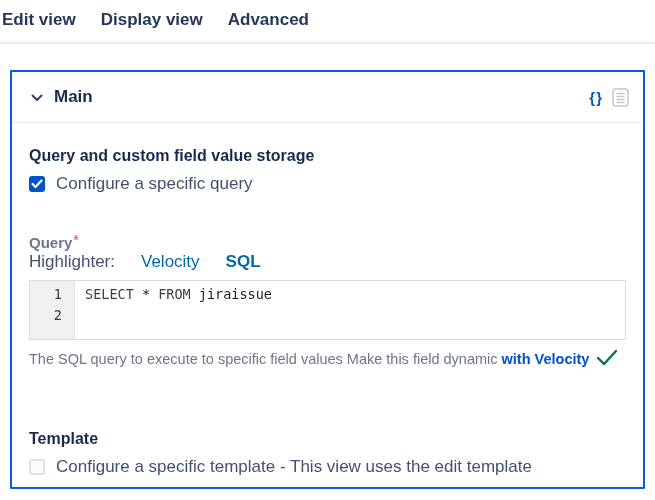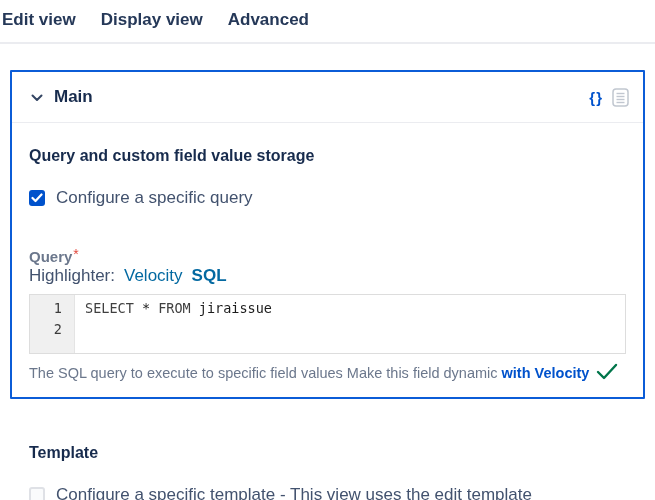--- a/index.html
+++ b/index.html
@@ -24,21 +24,21 @@
     border-bottom: 3px solid transparent;
     margin-bottom: -2px;
   }
   .tab.active { color: #0052CC; border-bottom-color: #0052CC; }
 
   
   .panel {
     margin: 26px 10px 0 10px;
     border: 2px solid #0B5CD7;
     border-radius: 1px;
-    height: 329px;
+    height: 419px;
     background: #fff;
   }
   .panel-header {
     display: flex;
     align-items: center;
     height: 51px;
     padding: 0 14px 0 19px;
     border-bottom: 1px solid #EBECF0;
     cursor: pointer;
   }
@@ -55,41 +55,41 @@
 
   .section-heading {
     font-size: 16px;
     font-weight: 700;
     color: #172B4D;
   }
   .h-query { padding-top: 24px; }
   .h-template { padding-top: 60px; }
 
   
-  .check-row { display: flex; align-items: center; margin-top: 23px; }
+  .check-row { display: flex; align-items: center; margin-top: 9px; }
   .checkbox {
     width: 16px; height: 16px; border-radius: 3px; flex: none;
     margin-right: 11px; cursor: pointer; position: relative;
   }
   .checkbox.checked { background: #0052CC; }
   .checkbox.checked svg { position: absolute; left: 2px; top: 3px; }
   .checkbox.unchecked { background: #FAFBFC; border: 2px solid #DFE1E6; }
   .check-label { font-size: 17px; color: #42526E; }
 
   
   .query-label-row {
     margin-top: 38px;
     display: flex;
     justify-content: space-between;
     align-items: flex-start;
     flex-direction: column;
   }
   .field-label { font-size: 15px; font-weight: 600; color: #6B778C; }
   .required { color: #E2483D; font-size: 14px; vertical-align: 3px; margin-left: 1px; }
-  .highlighter { display: flex; align-items: baseline; gap: 9px; }
+  .highlighter { display: flex; align-items: baseline; gap: 26px; }
   .hl-label { font-size: 17px; color: #42526E; }
   .hl-option { font-size: 17px; color: #0369a1; cursor: pointer; text-decoration: none; }
   .hl-option.active { font-weight: 700; }
 
   
   .editor {
     margin-top: 8px;
     border: 1px solid #DDDDDD;
     display: flex;
     height: 60px;

